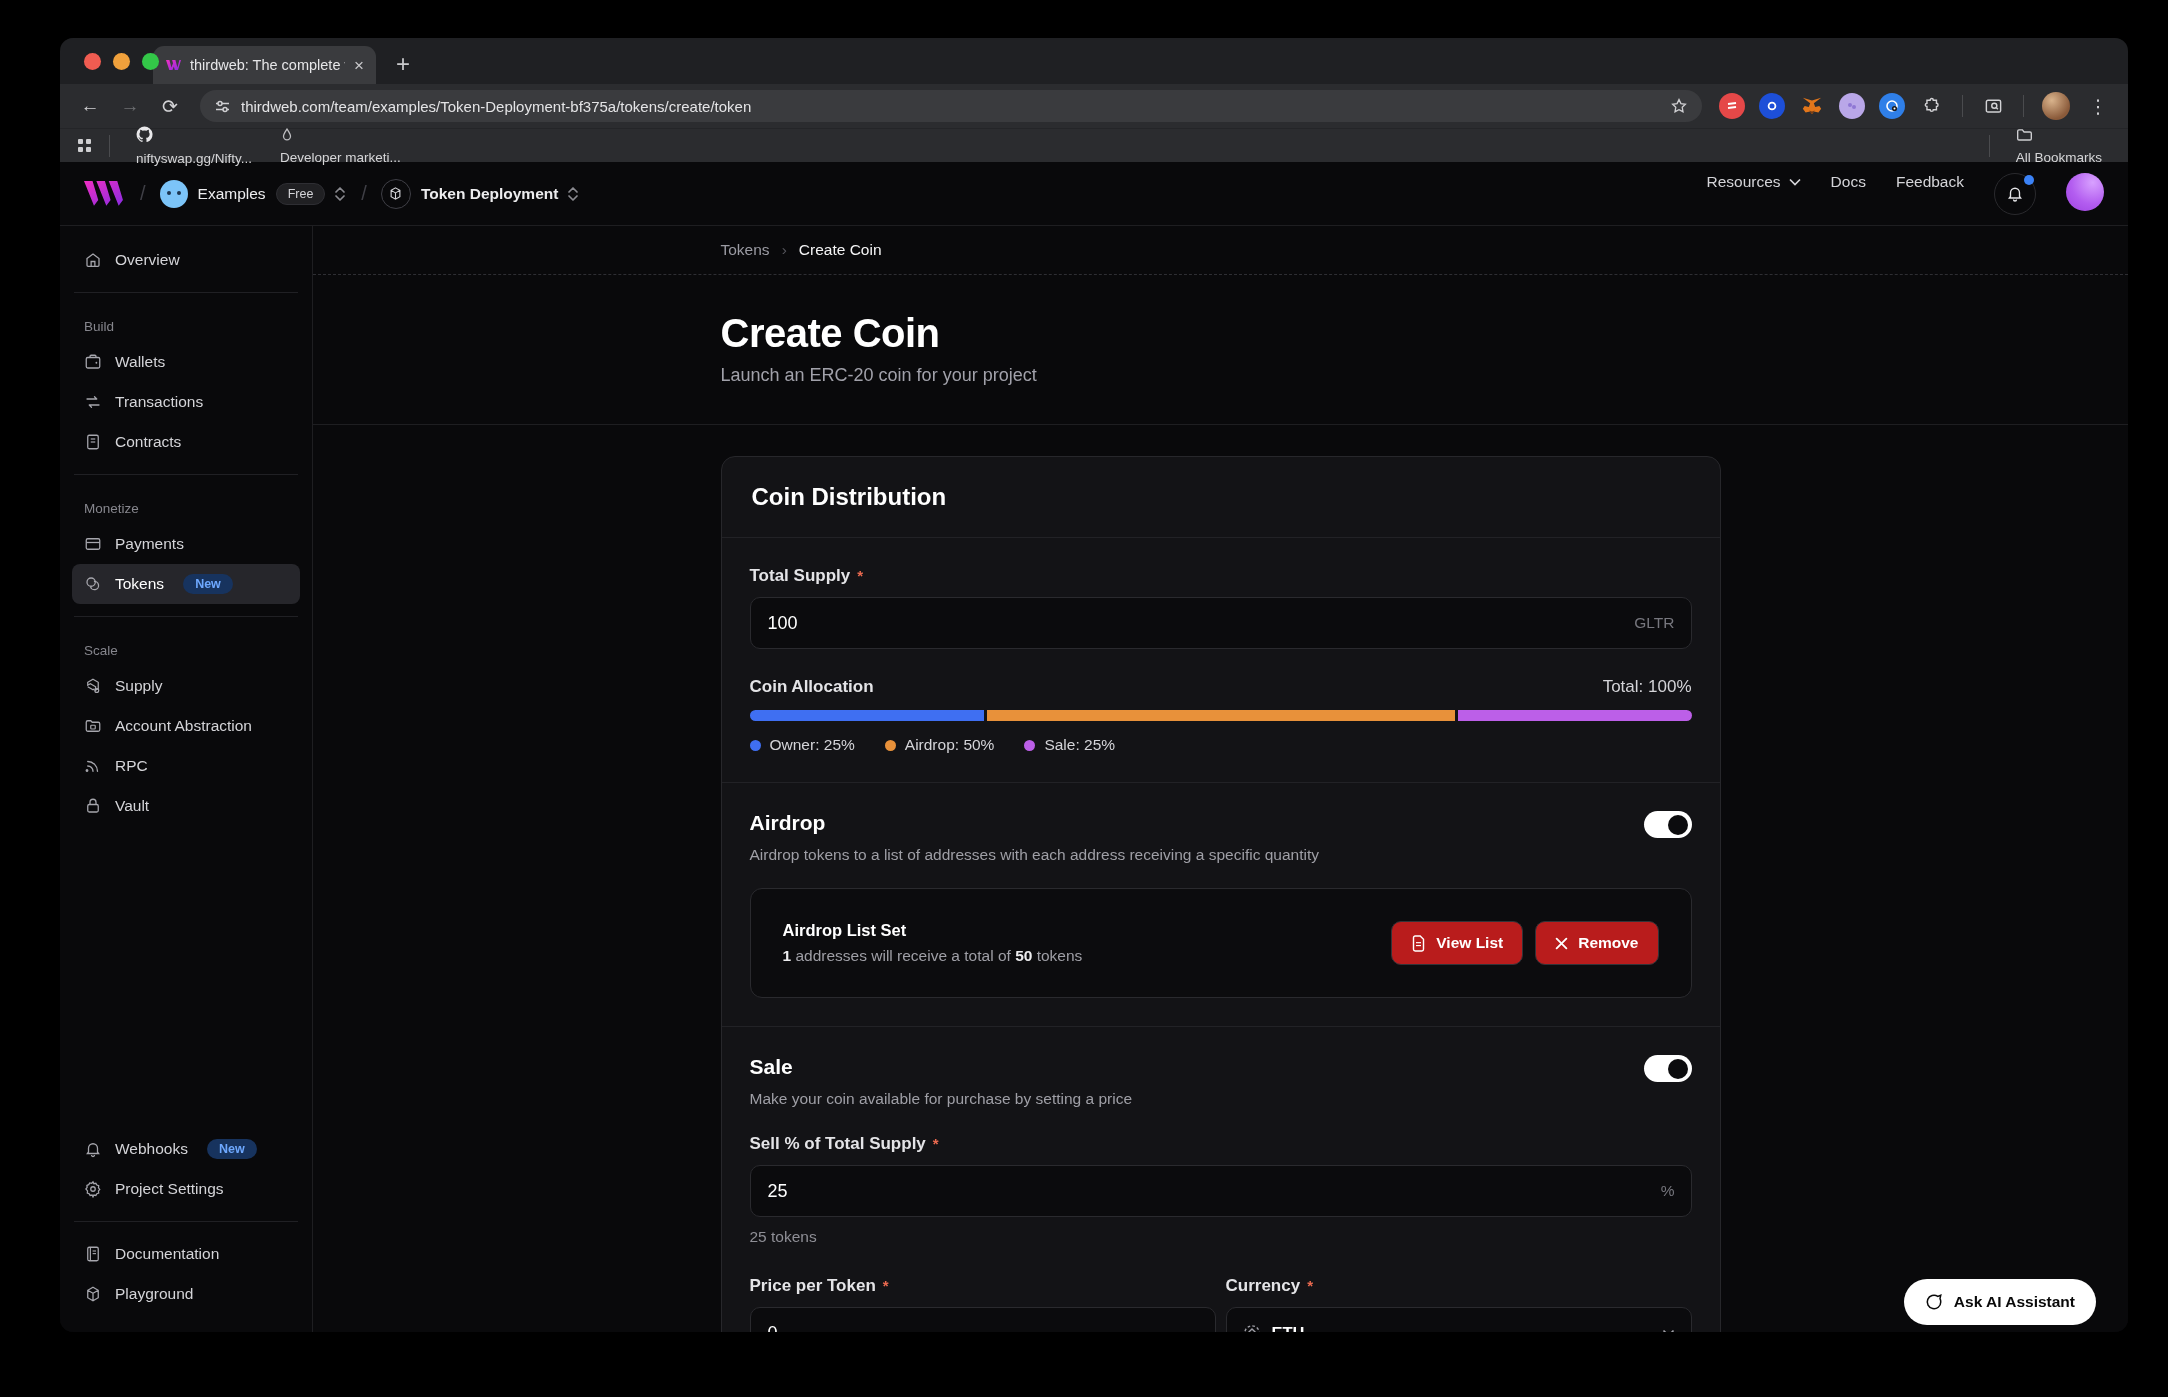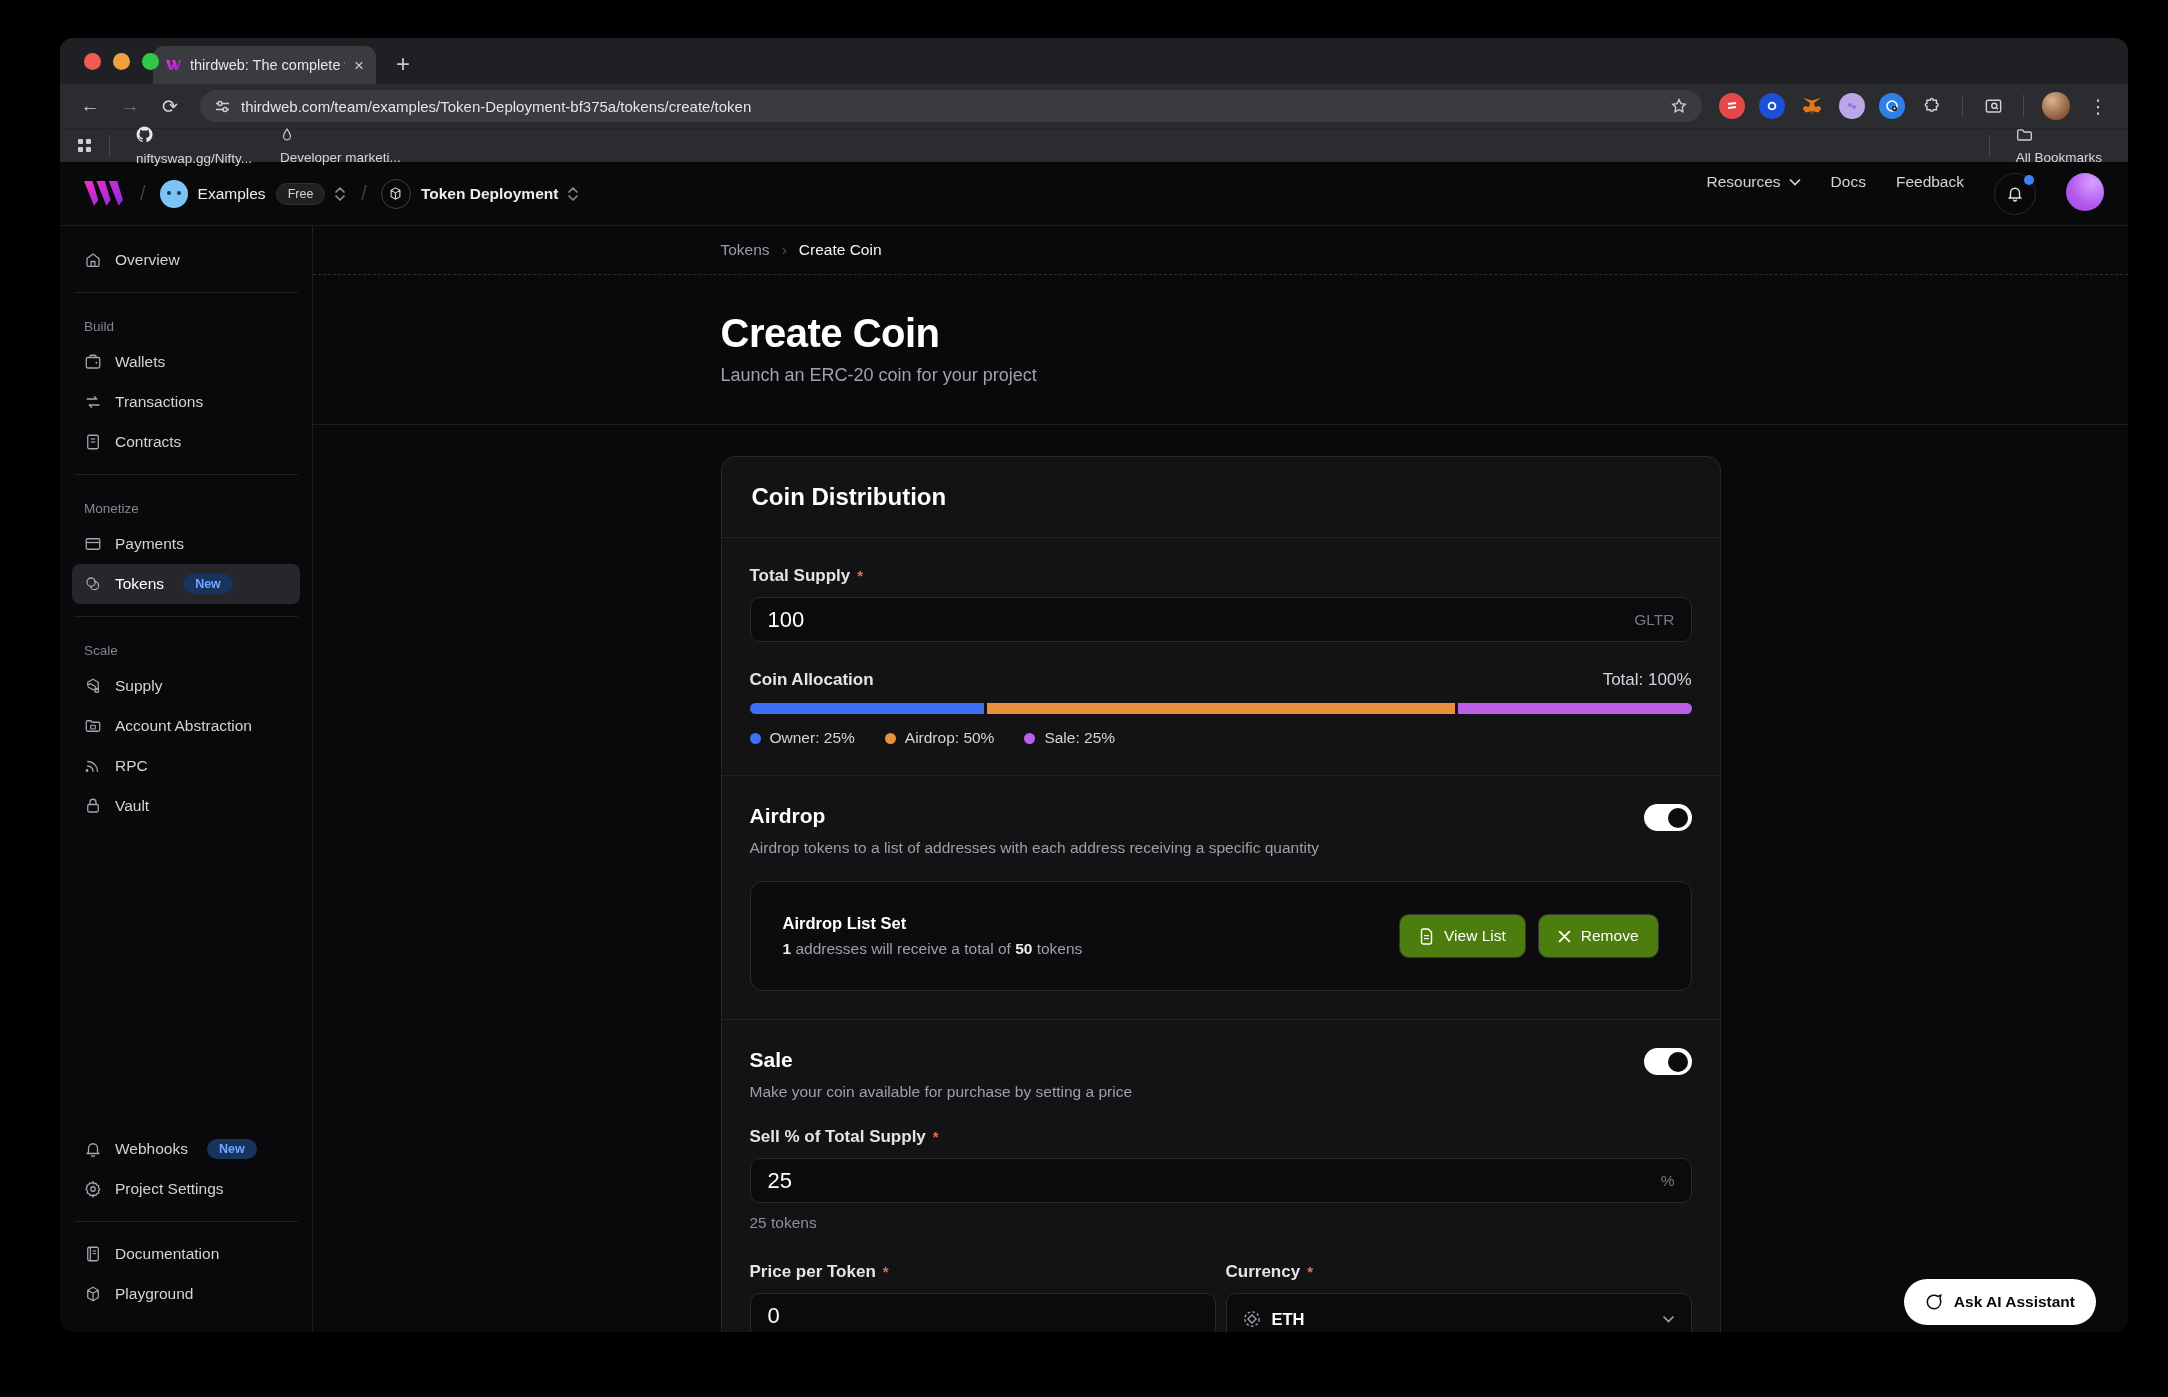--- a/index.html
+++ b/index.html
@@ -71,22 +71,22 @@
   .content { padding:31px 0 0; }
 
   .card { background:#131316; border:1px solid #27272b; border-radius:14px; overflow:hidden; }
   .card-h { padding:26px 30px; border-bottom:1px solid #222226; }
   .card-h h2 { color:#fff; font-size:24px; font-weight:700; }
   .section { padding:28px; }
   .section + .section { border-top:1px solid #222226; }
   .field-label { display:flex; gap:7px; align-items:baseline; color:#e4e4e7; font-size:17px; font-weight:600; }
   .req { color:#eb6a50; font-size:15px; }
   .inputwrap { position:relative; margin-top:11px; }
-  .tinput { width:100%; height:45px; background:#0b0b0d; border:1px solid #2a2a2e; border-radius:10px;
-            color:#fff; font-size:22px; padding:0 80px 0 17px; font-family:inherit; outline:none; }
+  .tinput { width:100%; height:52px; background:#0b0b0d; border:1px solid #2a2a2e; border-radius:10px;
+            color:#fff; font-size:18px; padding:0 80px 0 17px; font-family:inherit; outline:none; }
   .suffix { position:absolute; right:17px; top:50%; transform:translateY(-50%); color:#77777e; font-size:15.5px; }
 
   .allocrow { display:flex; justify-content:space-between; align-items:center; margin-top:28px; }
   .alloc-label { color:#e4e4e7; font-size:17px; font-weight:600; }
   .alloc-total { color:#d4d4d8; font-size:17px; }
   .allocbar { margin-top:13px; height:11px; border-radius:6px; overflow:hidden; display:flex; gap:3px; }
   .allocbar .seg { height:100%; }
   .legend { display:flex; gap:30px; margin-top:15px; }
   .legend .li { display:flex; align-items:center; gap:9px; color:#d4d4d8; font-size:15.5px; }
   .dot { width:11px; height:11px; border-radius:50%; }
@@ -99,21 +99,21 @@
   .toggle .knob { position:absolute; top:3.5px; left:4px; width:20px; height:20px; border-radius:50%; background:#fff; transition:none; }
   .toggle.on .knob { left:auto; right:4px; background:#0c0c0e; }
 
   .listbox { margin-top:24px; border:1px solid #2a2a2e; background:#0c0c0e; border-radius:12px;
              padding:32px; display:flex; align-items:center; justify-content:space-between; }
   .lb-title { color:#fff; font-size:16.5px; font-weight:700; }
   .lb-sub { color:#9f9fa6; font-size:15.5px; margin-top:7px; }
   .lb-sub strong { color:#ececee; }
   .btnrow { display:flex; gap:12px; }
   .btn-ghost { display:flex; align-items:center; gap:10px; height:44px; padding:0 19px; border-radius:10px;
-               background:#4d7c0f; border:1px solid #333338; color:#fff; font-size:15.5px; font-weight:400; }
+               background:#b91c1c; border:1px solid #333338; color:#fff; font-size:15.5px; font-weight:700; }
   .twocol { display:flex; gap:10px; margin-top:30px; }
   .col { flex:1; }
   .select { margin-top:11px; height:52px; background:#0b0b0d; border:1px solid #2a2a2e; border-radius:10px;
             display:flex; align-items:center; gap:11px; padding:0 16px; color:#fff; font-size:16.5px; font-weight:600; }
   .select .chev { margin-left:auto; color:#9f9fa6; }
   .helper { color:#8f8f96; font-size:15.5px; margin-top:11px; }
 
   .ai-pill { position:absolute; right:32px; bottom:7px; height:46px; background:#fff; border-radius:999px;
              display:flex; align-items:center; gap:11px; padding:0 21px; color:#0a0a0a; font-size:15.5px; font-weight:700; }
 </style>

